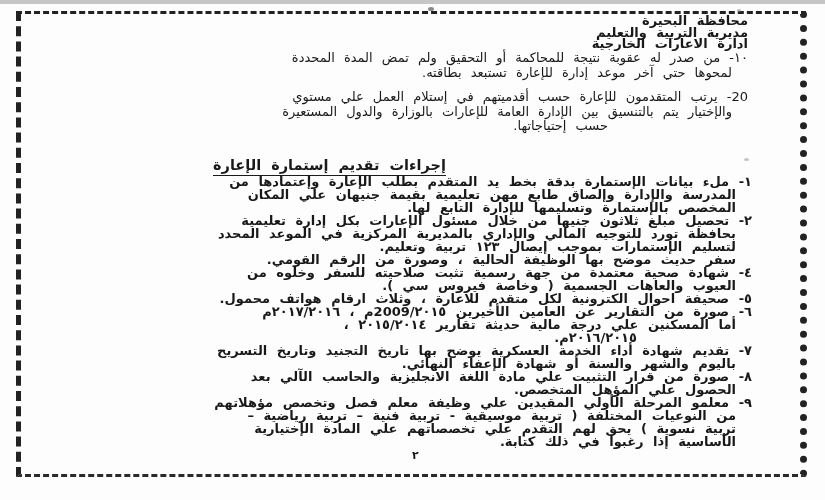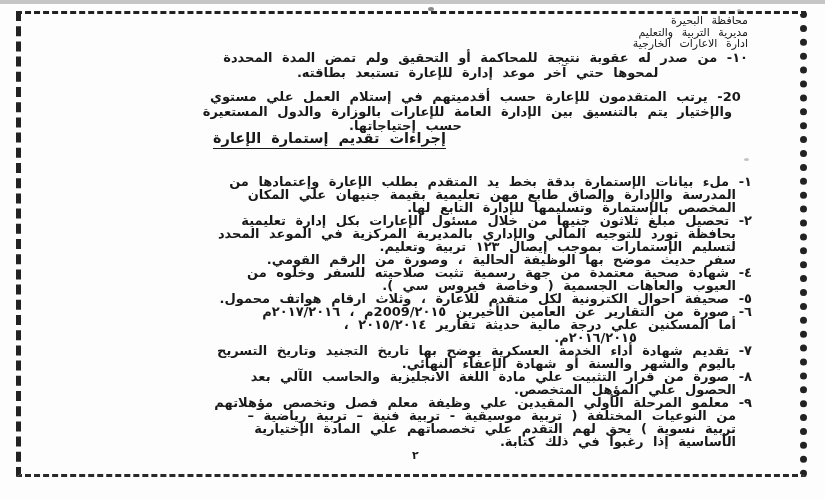--- a/index.html
+++ b/index.html
@@ -14,33 +14,33 @@
     position:absolute;left:16px;top:11px;width:779px;height:460px;
     border-top:3px dashed #222;
     border-bottom:3px dashed #2a2a2a;
     border-left:5px dashed #222;
     border-right:7px dotted #222;
     background:transparent;
   }
   .rtl{direction:rtl;unicode-bidi:embed;text-align:right;}
   .letterhead{
     position:absolute;right:77px;top:15px;
-    font-size:11px;font-weight:normal;line-height:11.5px;
+    font-size:13px;font-weight:bold;line-height:11.5px;
     letter-spacing:.4px;word-spacing:2px;
   }
-  .para{position:absolute;right:77px;font-size:13px;font-weight:bold;line-height:14.5px;text-align:center;}
+  .para{position:absolute;right:77px;font-size:13px;font-weight:normal;line-height:14.5px;}
   .p10{top:51px;}
   .p11{top:90px;}
   .items{position:absolute;right:73px;top:175px;font-size:13px;font-weight:bold;line-height:13px;}
   .ln{white-space:nowrap;letter-spacing:.8px;word-spacing:5px;}
   .cont{padding-right:16px;}
   .deep{padding-right:140px;}
   .deep2{padding-right:115px;}
   .heading{
-    position:absolute;left:213px;top:130px;
+    position:absolute;left:213px;top:157px;
     font-size:14.5px;font-weight:bold;letter-spacing:1.2px;word-spacing:5px;
     border-bottom:1.6px solid #1a1a1a;padding-bottom:2px;
   }
   .page-num{position:absolute;left:412px;top:449px;font-size:11px;font-weight:bold;}
   .smudge{position:absolute;background:#8a8a8a;border-radius:50%;}
   .s1{left:428px;top:7px;width:6px;height:4px;}
   .s2{left:737px;top:9px;width:4px;height:3px;opacity:.6;}
   .s3{left:744px;top:158px;width:5px;height:3px;opacity:.5;}
 </style>
 </head>

